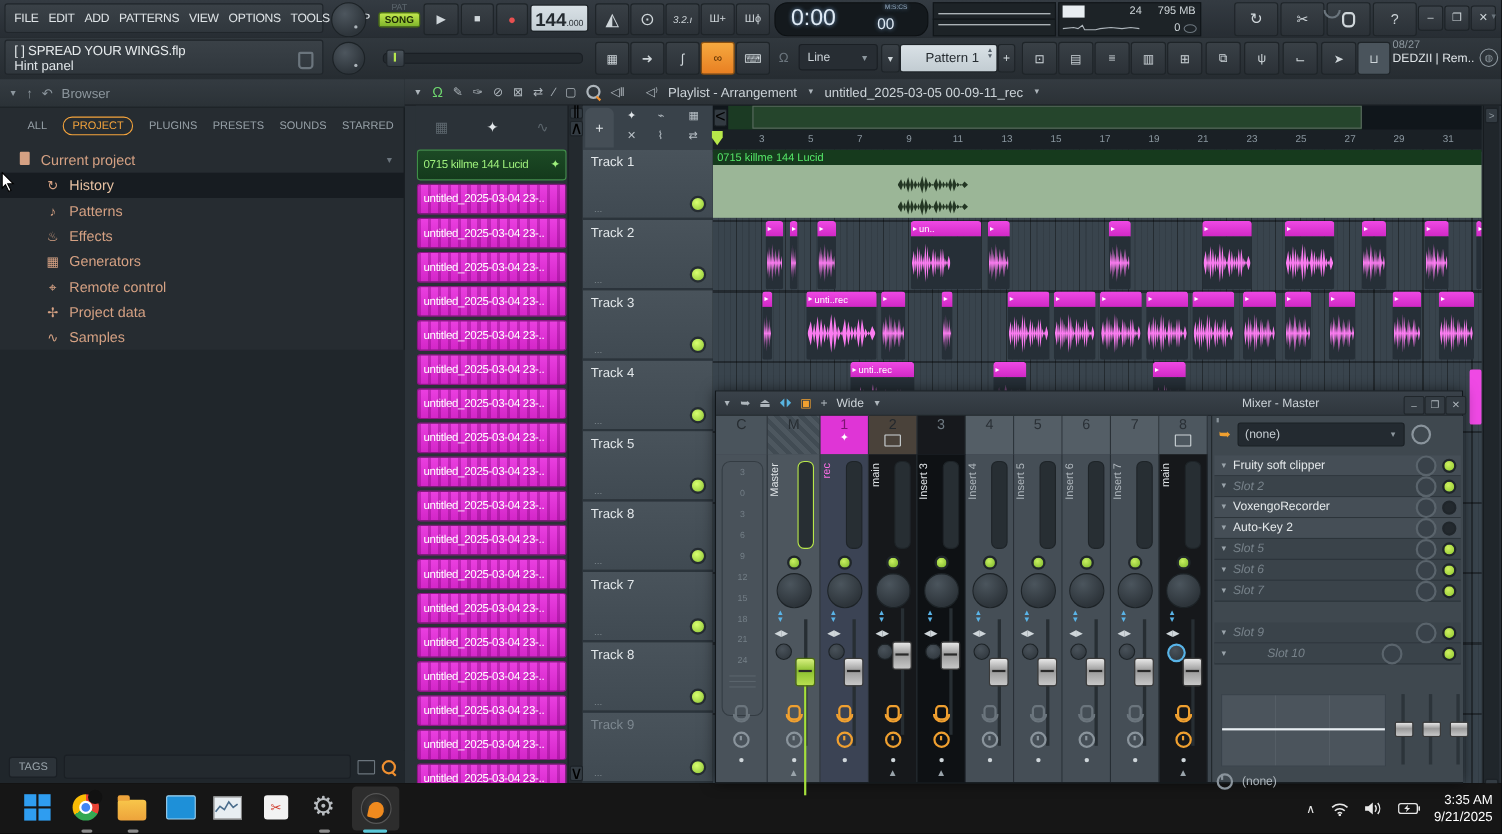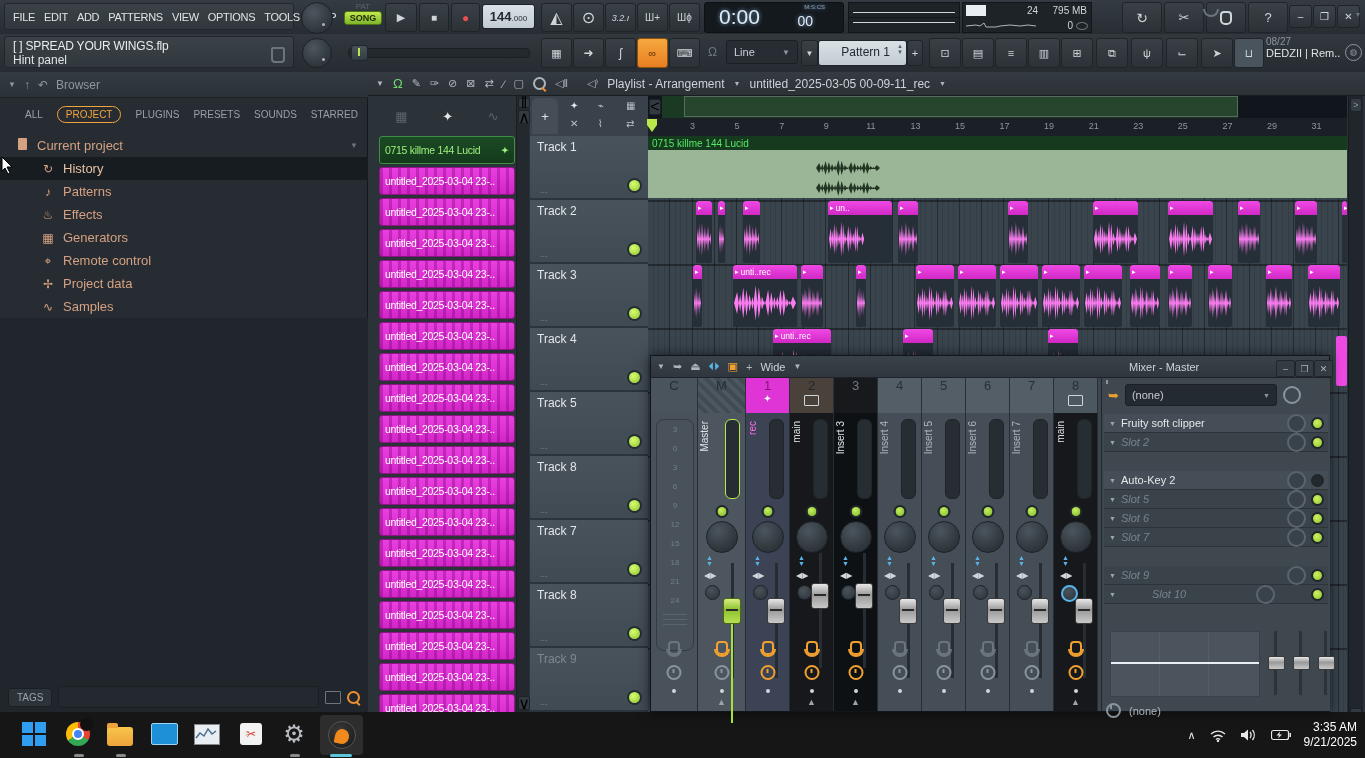--- a/index.html
+++ b/index.html
@@ -201,29 +201,29 @@
         <i></i>
       </div>
     <div class="abs" style="left:344px;top:2px;width:38px;height:30px;text-align:center;">
       <div class="ledtext">PAT</div>
       <div class="songbtn">SONG</div>
     </div>
     <div class="abs tbtn" style="left:385px;top:3px;width:30px;height:27px;font-size:11px;">▶</div>
     <div class="abs tbtn" style="left:419px;top:3px;width:28px;height:27px;font-size:10px;">■</div>
     <div class="abs tbtn" style="left:451px;top:3px;width:27px;height:27px;color:#e85050;font-size:12px;">●</div>
     <div class="abs lightbox" style="left:482px;top:4px;width:53px;height:25px;display:flex;align-items:baseline;justify-content:center;padding-top:4px;box-sizing:border-box;">
-      <b style="font-size:13px;">144</b>
+      <b style="font-size:17px;">144</b>
         <span style="font-size:8px;">.000</span>
     </div>
     <div class="abs tbtn" style="left:541px;top:3px;width:29px;height:27px;">◭</div>
     <div class="abs tbtn" style="left:573px;top:3px;width:29px;height:27px;">⊙</div>
     <div class="abs tbtn" style="left:605px;top:3px;width:29px;height:27px;font-size:9px;font-style:italic;">3.2.ı</div>
     <div class="abs tbtn" style="left:637px;top:3px;width:29px;height:27px;font-size:10px;">Ш+</div>
     <div class="abs tbtn" style="left:669px;top:3px;width:29px;height:27px;font-size:10px;">Шϕ</div>
-    <div class="abs timebox" style="left:704px;top:2px;width:138px;height:29px;">
+    <div class="abs timebox" style="left:704px;top:2px;width:138px;height:29px;border-radius:12px;">
       <span style="position:absolute;right:18px;top:1px;font-size:6px;color:#8fa4b8;">M:S:CS</span>
       <span style="position:absolute;left:14px;top:2px;font-size:21px;">0:00</span>
       <span style="position:absolute;right:30px;bottom:3px;font-size:14px;">00</span>
     </div>
     <div class="abs oscbox" style="left:848px;top:2px;width:110px;height:14px;">
       <div style="position:absolute;left:4px;right:4px;top:9px;height:1px;background:#cfd6da;"></div>
     </div>
     <div class="abs oscbox" style="left:848px;top:17px;width:110px;height:14px;">
       <div style="position:absolute;left:4px;right:4px;top:4px;height:1px;background:#cfd6da;"></div>
     </div>
@@ -1018,20 +1018,26 @@
           <span class="ar">▼</span>
           <span>Fruity soft clipper</span>
           <span class="slotknob"></span>
           <span class="slotled ledg"></span>
         </div>
       <div class="slot dim" style="top:55px;">
           <span class="ar">▼</span>
           <span>Slot 2</span>
           <span class="slotknob"></span>
           <span class="slotled ledg"></span>
+        </div>
+      <div class="slot lit" style="top:74px;">
+          <span class="ar">▼</span>
+          <span>VoxengoRecorder</span>
+          <span class="slotknob"></span>
+          <span class="slotled ledo"></span>
         </div>
       <div class="slot lit" style="top:93px;">
           <span class="ar">▼</span>
           <span>Auto-Key 2</span>
           <span class="slotknob"></span>
           <span class="slotled ledo"></span>
         </div>
       <div class="slot dim" style="top:112px;">
           <span class="ar">▼</span>
           <span>Slot 5</span>

